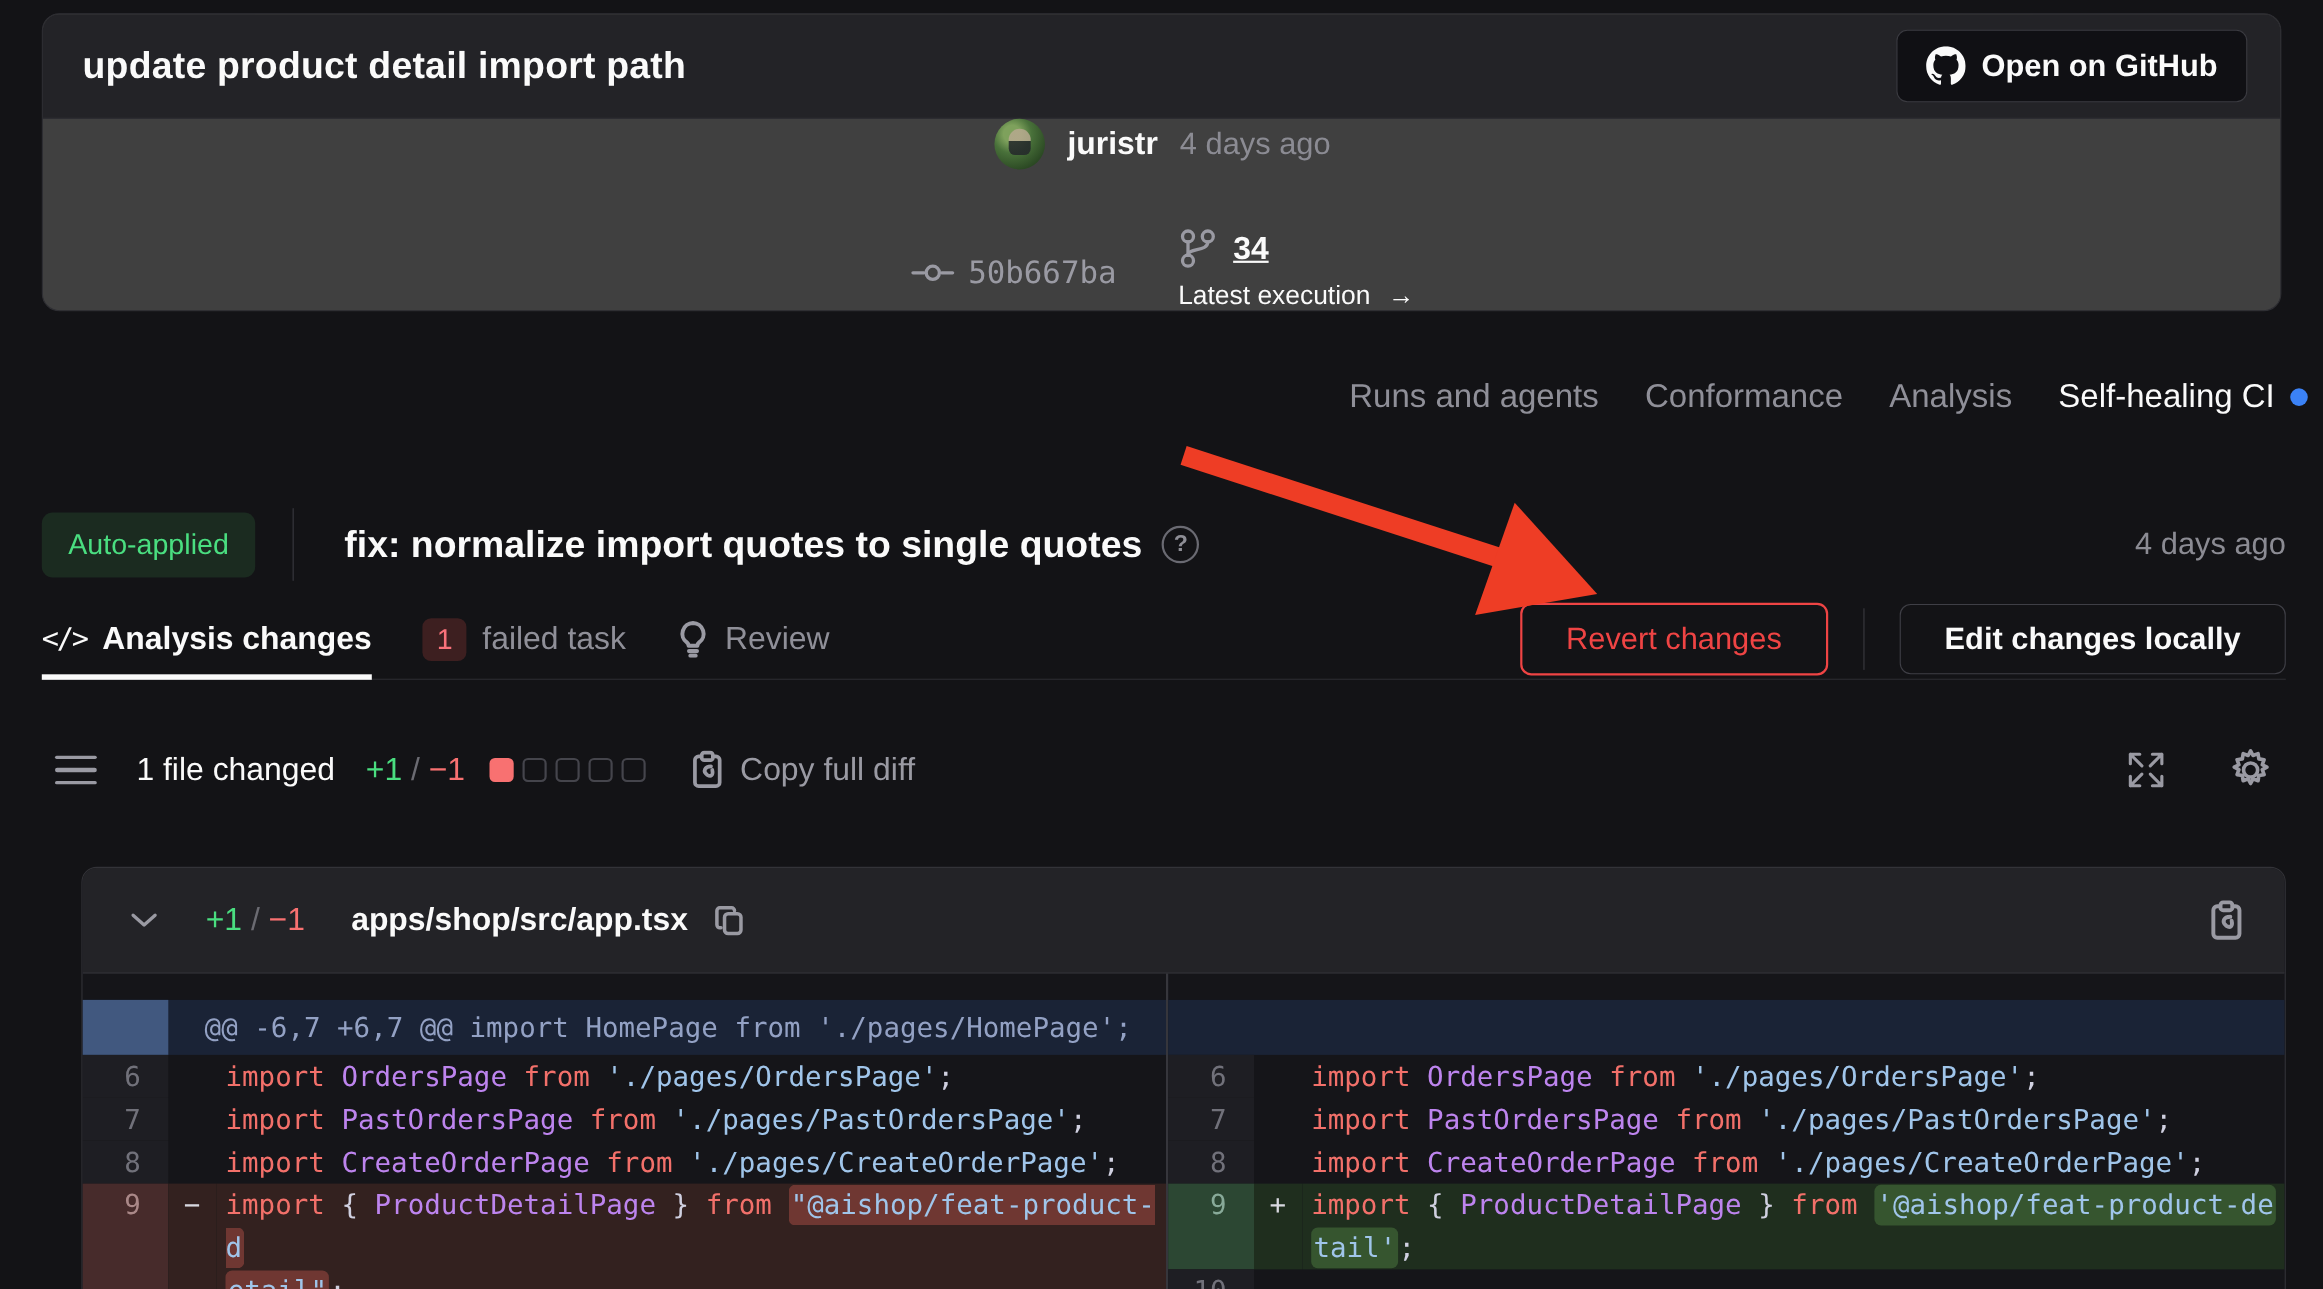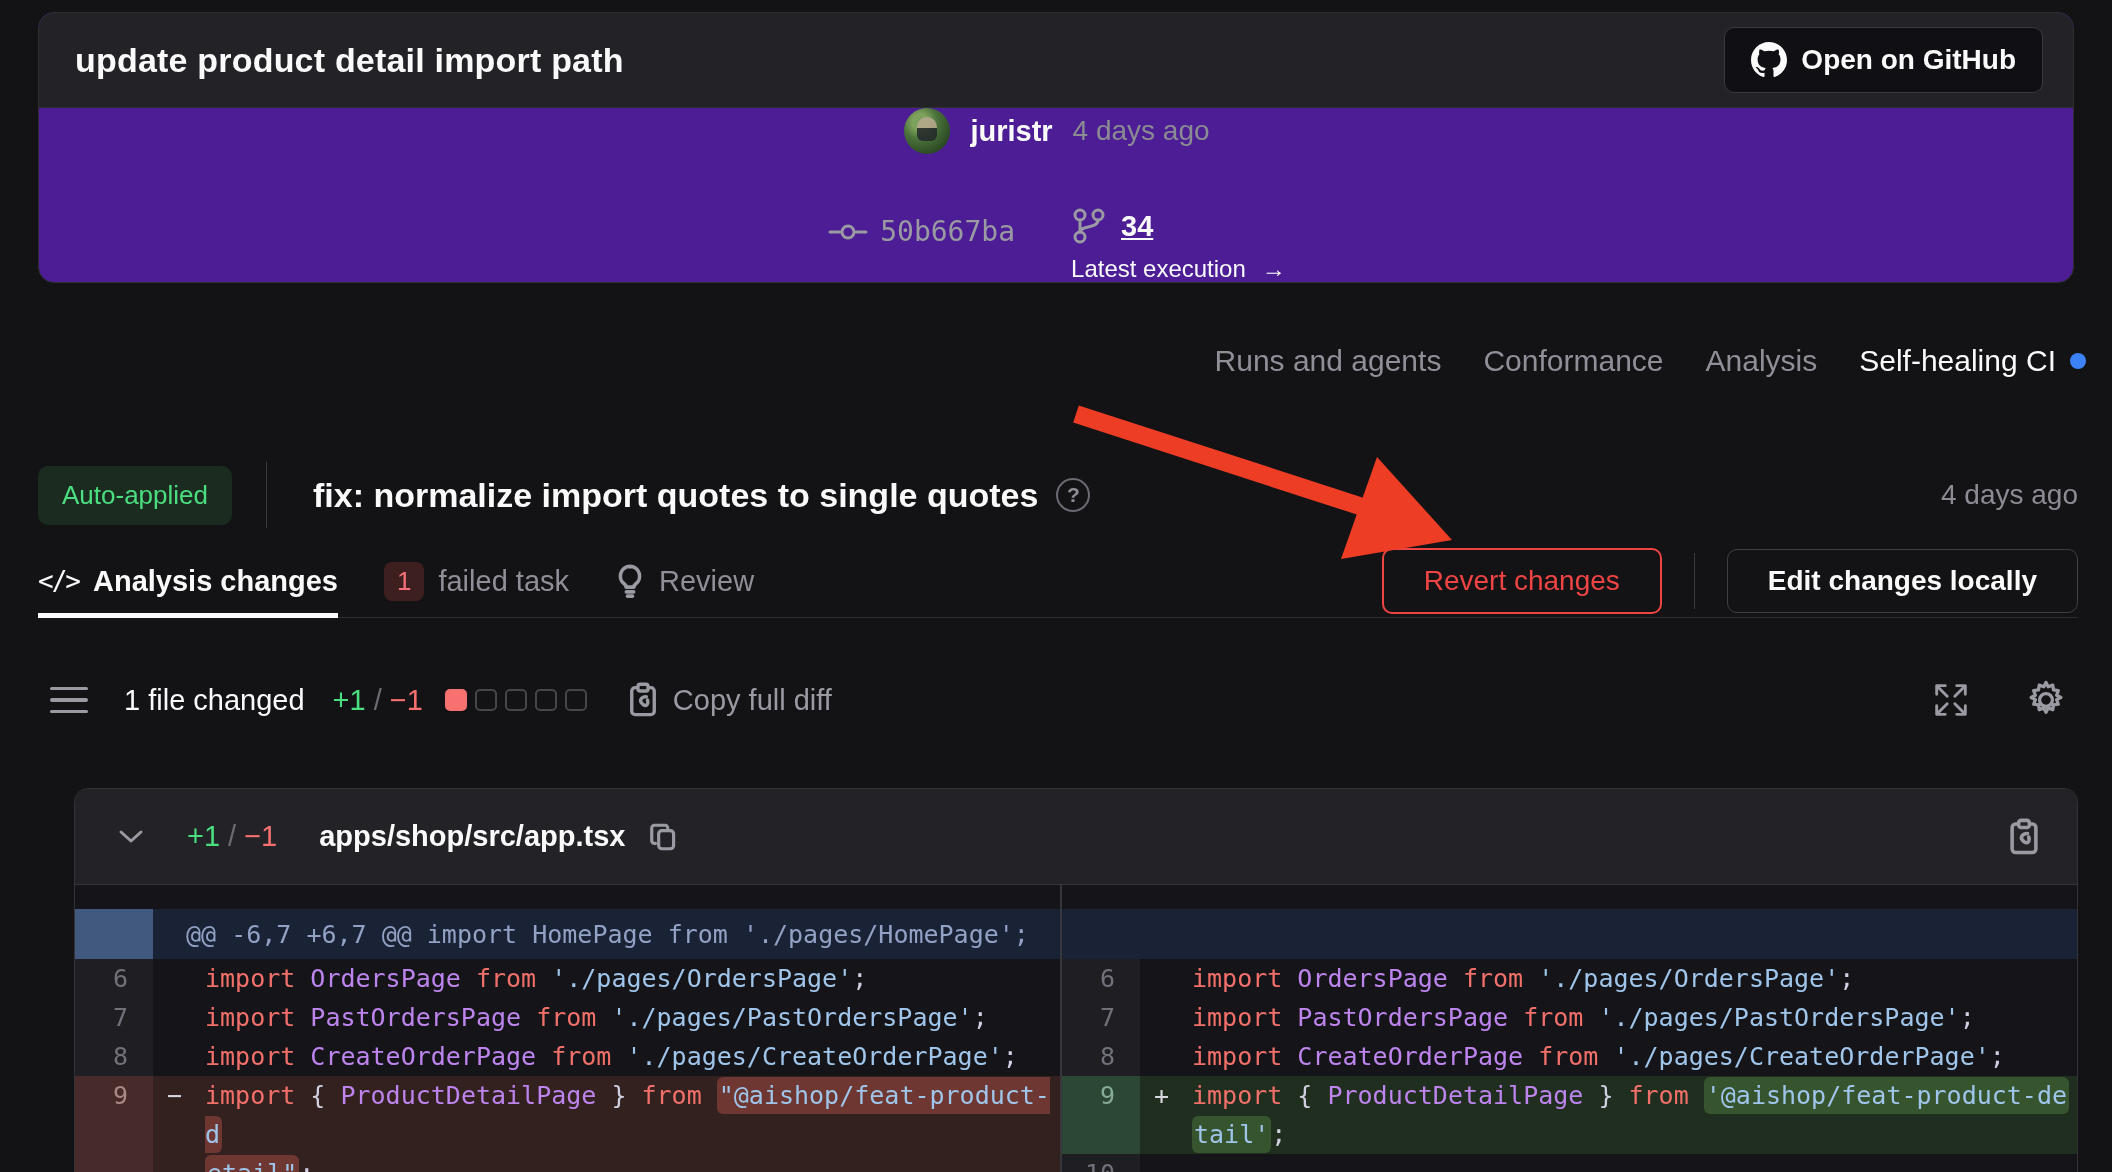--- a/index.html
+++ b/index.html
@@ -3,46 +3,46 @@
 <meta charset="utf-8">
 <style>
   * { box-sizing: border-box; margin: 0; padding: 0; }
   html,body { background:#131316; }
   .page {
     position: relative; width: 2112px; height: 1172px; overflow: hidden;
     background:#131316; font-family:"Liberation Sans", sans-serif; color:#fafafa;
   }
   
   .top-card { position:absolute; left:38px; top:12px; width:2036px; height:271px;
-    border:1px solid #2e2e33; border-radius:16px; overflow:hidden; background:#4c1d95; }
+    border:1px solid #2e2e33; border-radius:16px; overflow:hidden; background:#404040; }
   .top-card-header { height:95px; background:#232327; border-bottom:1px solid #2e2e33;
     display:flex; align-items:center; justify-content:space-between; padding:0 30px 0 36px; }
   .page-title { font-size:34px; font-weight:bold; letter-spacing:.2px; }
   .gh-btn { display:flex; align-items:center; gap:14px; background:#101014; border:1px solid #3a3a40;
     border-radius:10px; padding:14px 26px; font-size:28px; font-weight:bold; color:#fafafa; cursor:pointer; }
   .gh-icon { width:36px; height:36px; fill:#fafafa; display:block; }
   .top-card-body { height:175px; display:flex; align-items:center; justify-content:space-between; padding:0 34px 0 36px;flex-direction:column; }
   .author-group { display:flex; align-items:center; gap:20px; }
   .avatar { width:46px; height:46px; border-radius:50%;
     background: radial-gradient(circle at 35% 30%, #7ea15c 0 18%, #49713a 40%, #2c4a24 75%, #1d331a 100%); position:relative; }
   .avatar::after { content:""; position:absolute; left:13px; top:9px; width:20px; height:24px;
     border-radius:10px 10px 6px 6px; background:linear-gradient(#b7a98f 0 45%, #23262a 45%); opacity:.85; }
   .author-name { font-size:29px; font-weight:bold; }
   .muted { color:#8b8b93; }
   .time-text { font-size:28px; }
   .commit-meta { display:flex; align-items:flex-start; gap:56px; }
-  .sha-group { display:flex; align-items:center; gap:12px; margin-top:8px;justify-content:space-between; }
+  .sha-group { display:flex; align-items:center; gap:12px; margin-top:24px;justify-content:space-between; }
   .sha { font-family:"DejaVu Sans Mono", monospace; font-size:28px; color:#9a9aa3; }
   .meta-col { display:flex; flex-direction:column; align-items:flex-start; gap:10px; }
   .branch-row { display:flex; align-items:center; gap:16px; }
   .branch-count { font-size:29px; font-weight:bold; color:#fafafa;text-decoration:underline; }
   .latest-exec { font-size:24px; color:#fafafa; display:flex; gap:16px; cursor:pointer; }
   .icon-stroke { stroke:#9a9aa3; fill:none; stroke-width:3; stroke-linecap:round; stroke-linejoin:round; }
   
-  .top-nav { position:absolute; right:26px; top:344px; display:flex; align-items:flex-end; gap:42px; }
+  .top-nav { position:absolute; right:14px; top:344px; display:flex; align-items:flex-end; gap:42px; }
   .nav-item { font-size:30px; color:#8f8f98; cursor:pointer; display:flex; align-items:center; gap:14px; }
   .nav-item.active { color:#fafafa; }
   .nav-dot { width:16px; height:16px; border-radius:50%; background:#3b82f6; display:inline-block; }
   
   .fix-row { position:absolute; left:38px; right:34px; top:460px; height:70px; display:flex; align-items:center; }
   .badge-auto { background:#1b2b20; color:#4ade80; font-size:26px; padding:14px 24px; border-radius:10px; }
   .v-div { width:1px; height:66px; background:#3a3a40; margin:0 46px 0 34px; }
   .fix-title { font-size:34px; font-weight:bold; }
   .help-circle { width:34px; height:34px; border:2.5px solid #6a6a72; border-radius:50%; color:#8e8e96;
     font-size:21px; font-weight:bold; display:flex; align-items:center; justify-content:center; margin-left:18px; cursor:pointer; }

